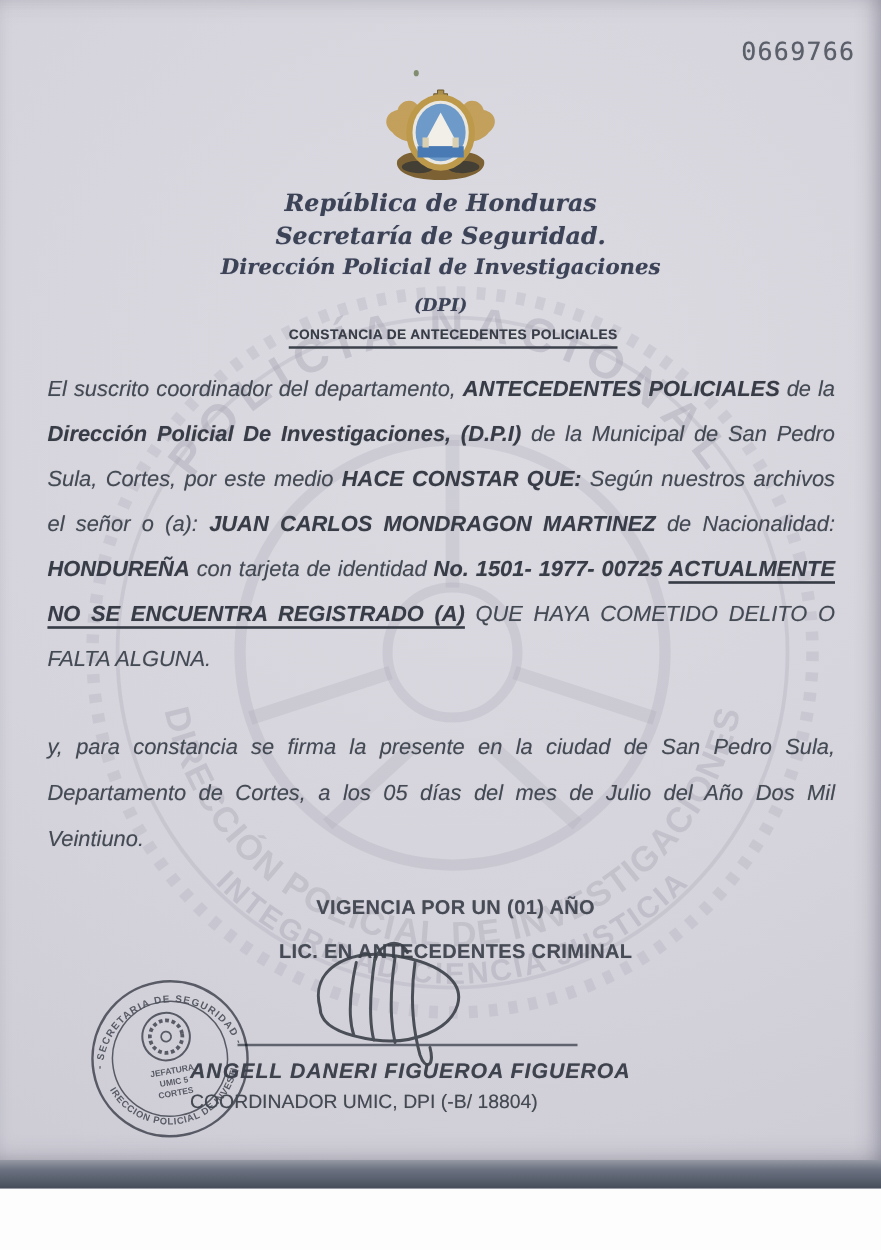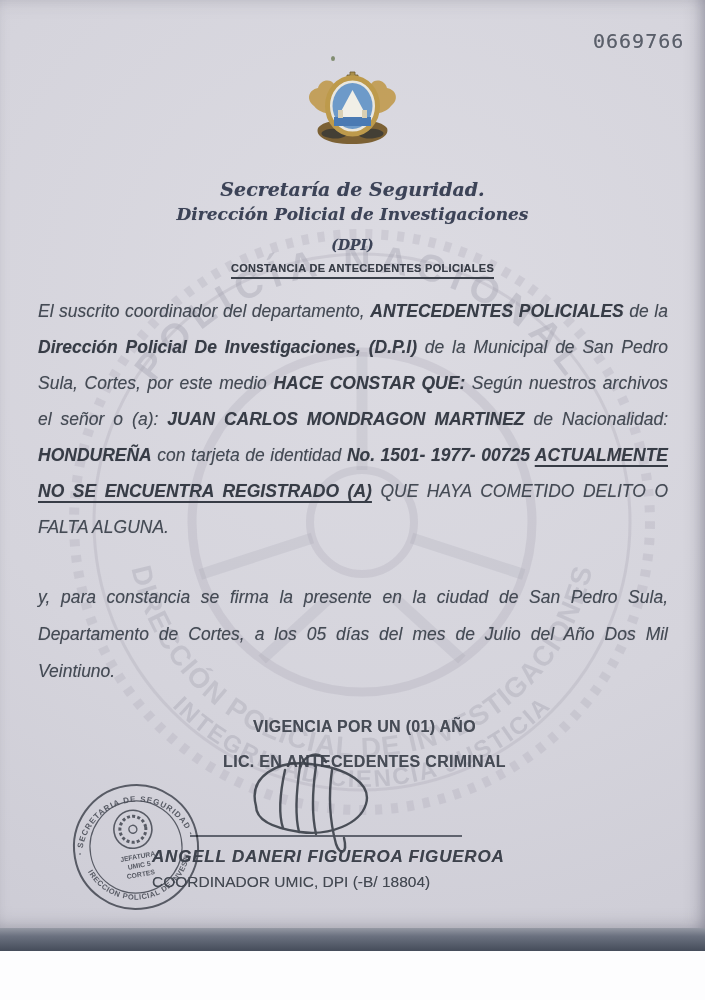--- a/index.html
+++ b/index.html
@@ -135,20 +135,21 @@
 
       <ellipse cx="52.5" cy="36" rx="25" ry="28" fill="#e9e7df" stroke="#bd9a4b" stroke-width="5"></ellipse>
       <ellipse cx="52.5" cy="36" rx="20" ry="23" fill="#6d9ac9"></ellipse>
       <path d="M52.5,20 L38,47 L67,47 Z" fill="#f1efe7"></path>
       <rect x="34" y="47" width="37" height="9" fill="#4a7ab3"></rect>
       <rect x="38" y="40" width="5" height="8" fill="#d9cfb3"></rect>
       <rect x="62" y="40" width="5" height="8" fill="#d9cfb3"></rect>
     </g>
   </svg>
 
+  <div class="hdr hdr1">República de Honduras</div>
   <div class="hdr hdr2">Secretaría de Seguridad.</div>
   <div class="hdr hdr3">Dirección Policial de Investigaciones</div>
   <div class="hdr dpi">(DPI)</div>
 
   <div class="doc-title">
     <span>CONSTANCIA DE ANTECEDENTES POLICIALES</span>
   </div>
 
   <div class="para p1"><span>El suscrito coordinador del departamento, </span><span class="b">ANTECEDENTES POLICIALES</span><span> de la </span><span class="b">Dirección Policial De Investigaciones, (D.P.I)</span><span> de la Municipal de San Pedro Sula, Cortes, por este medio </span><span class="b">HACE CONSTAR QUE:</span><span> Según nuestros archivos el señor o (a): </span><span class="b">JUAN CARLOS MONDRAGON MARTINEZ</span><span> de Nacionalidad: </span><span class="b">HONDUREÑA</span><span> con tarjeta de identidad </span><span class="b">No. 1501- 1977- 00725 </span><span class="bu">ACTUALMENTE NO SE ENCUENTRA REGISTRADO (A)</span><span> QUE HAYA COMETIDO DELITO O FALTA ALGUNA.</span></div>
 

